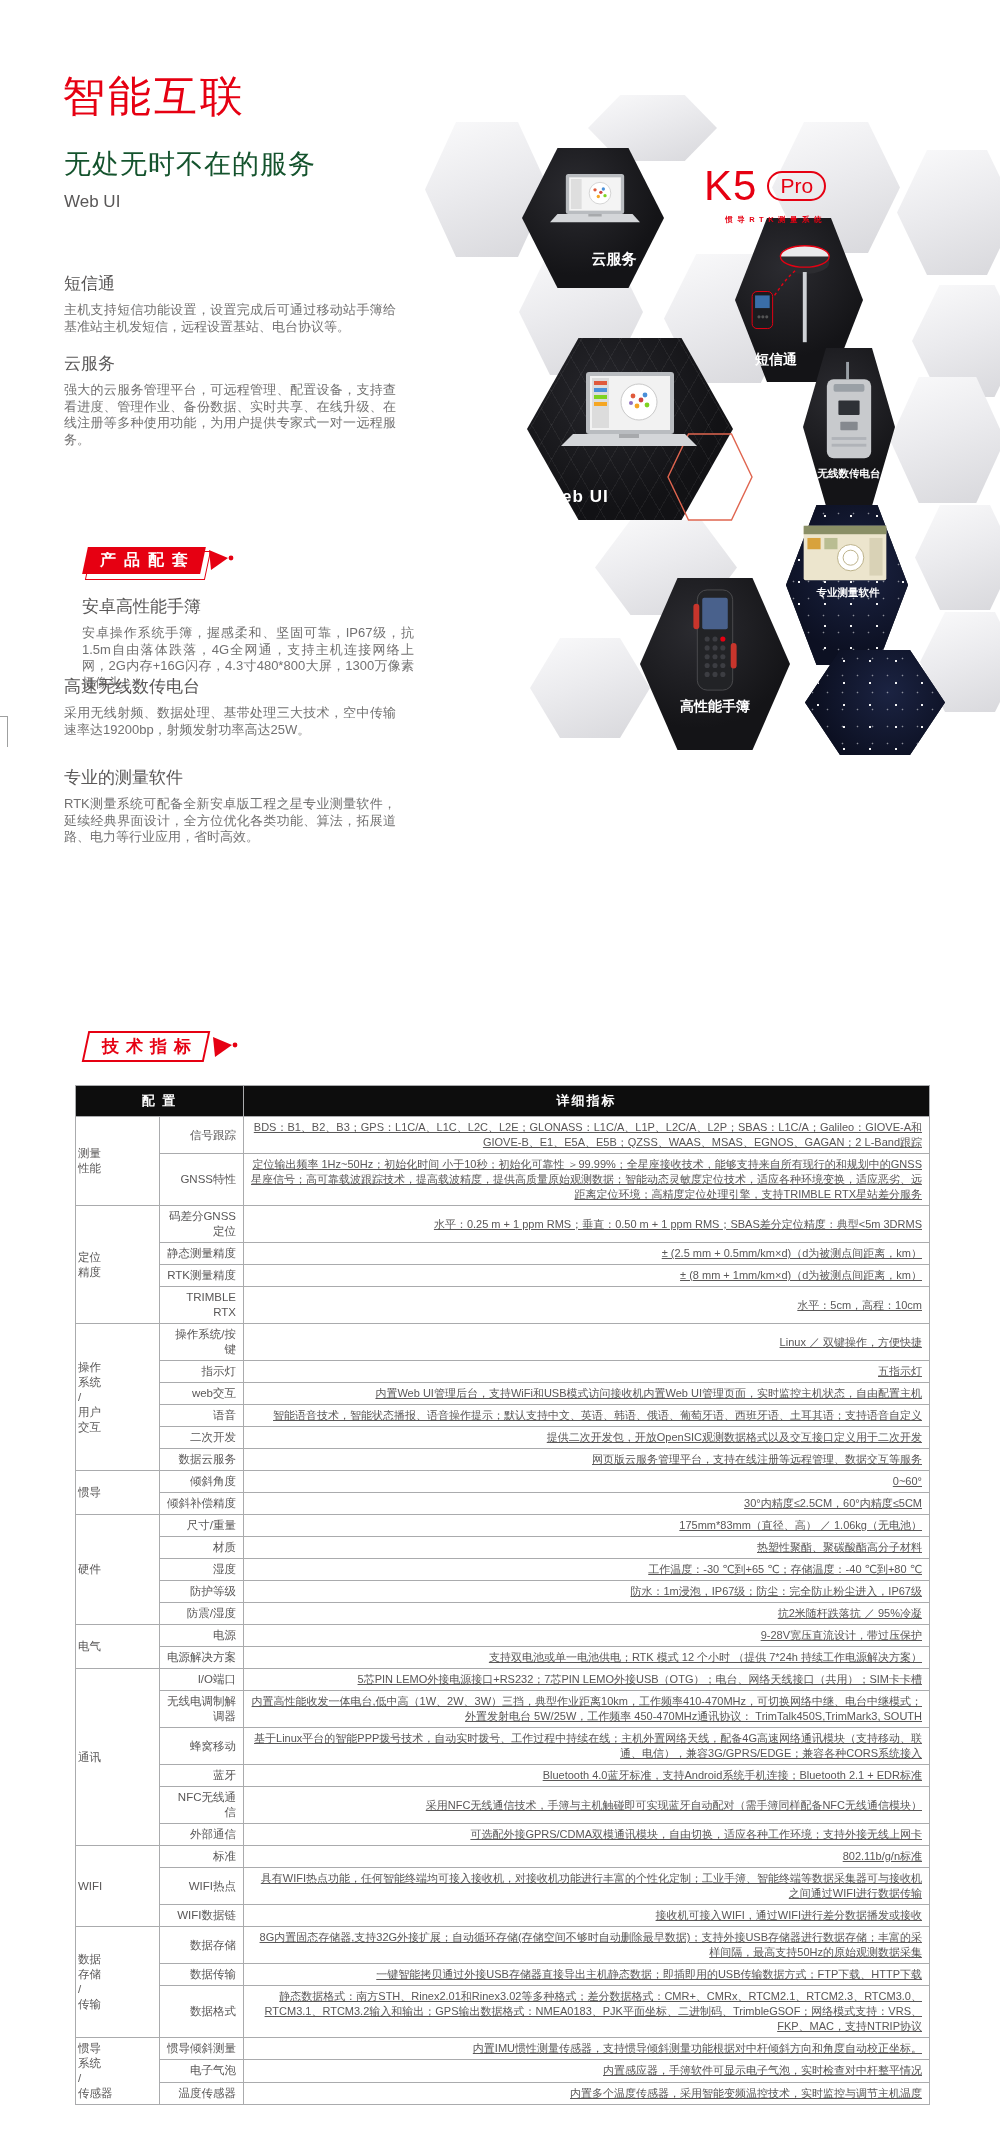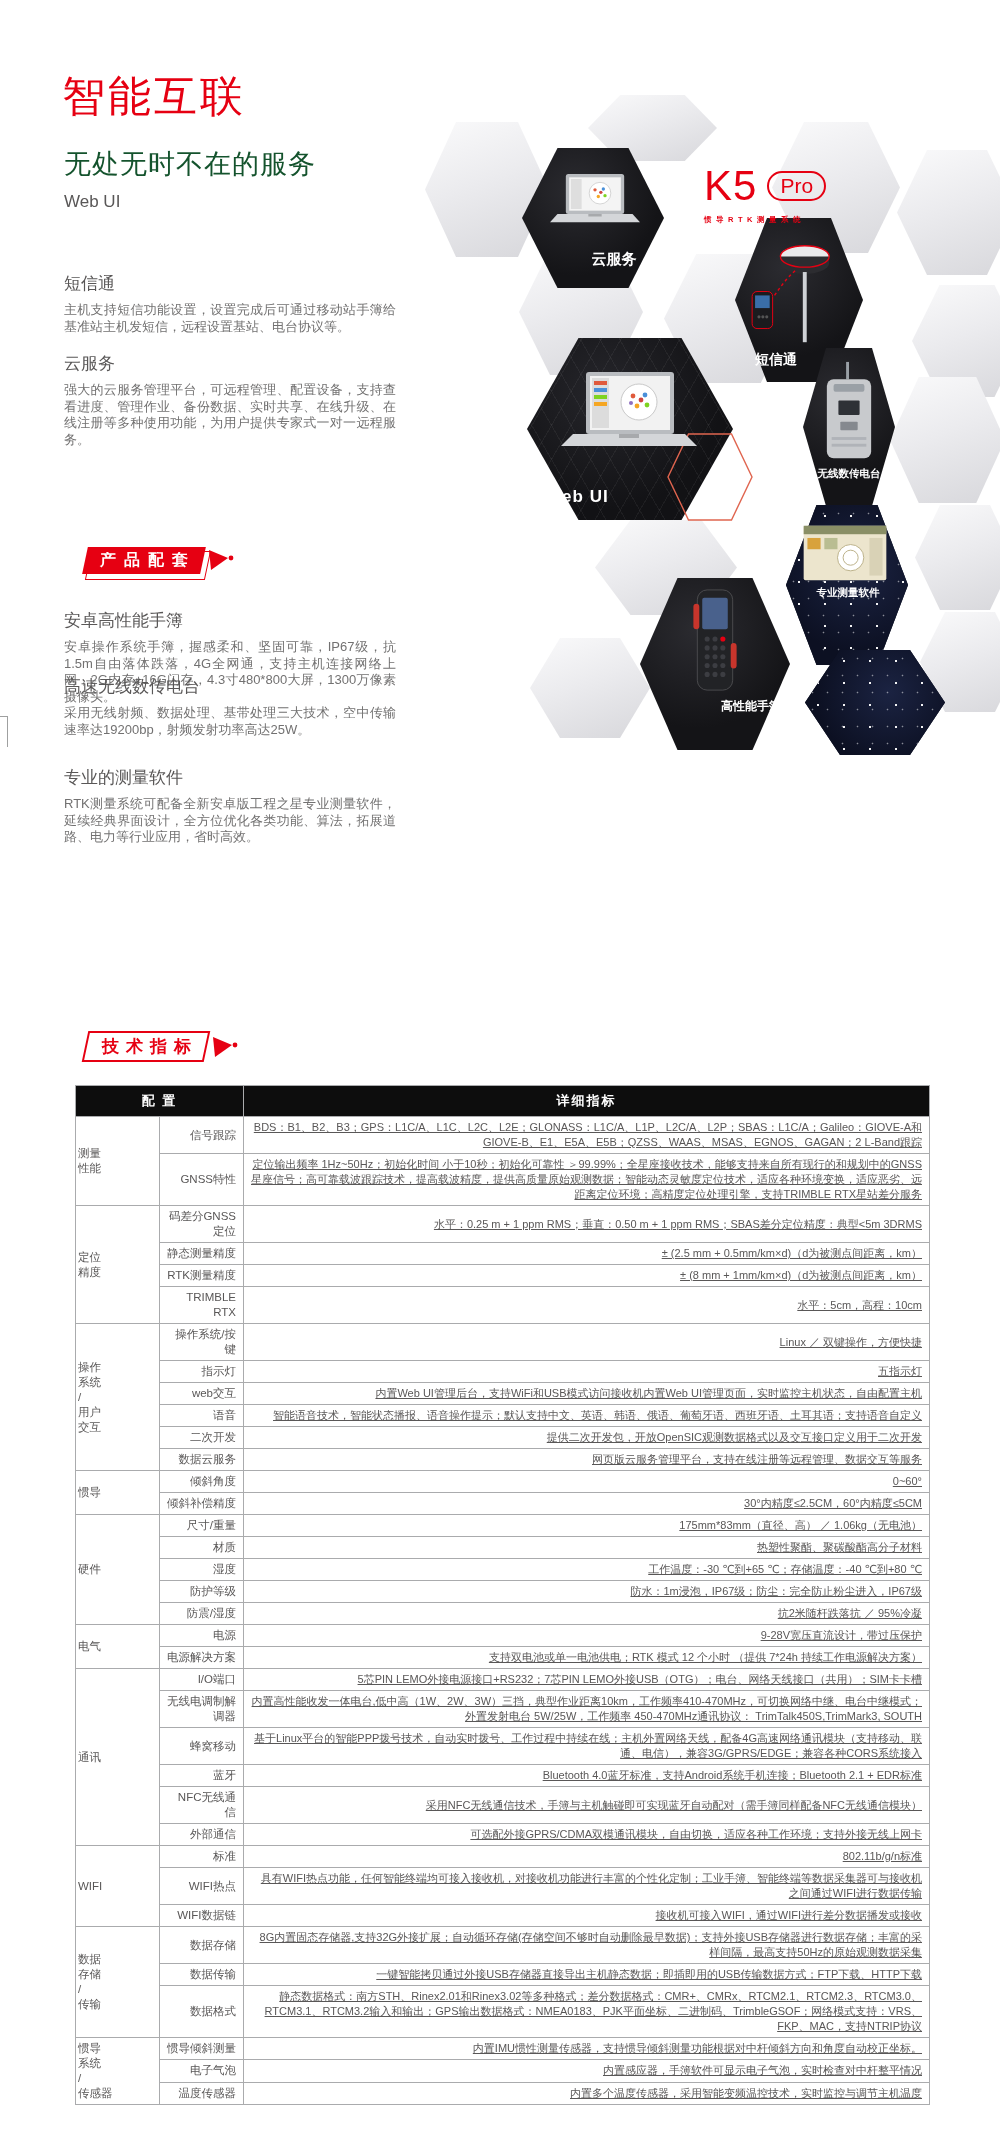--- a/index.html
+++ b/index.html
@@ -5,21 +5,21 @@
   html,body{margin:0;padding:0;background:#fff;}
   .page{position:relative;width:1000px;height:2131px;background:#fff;overflow:hidden;
         font-family:"Liberation Sans","DejaVu Sans",sans-serif;color:#595757;margin:0 auto;}
   
   .hero-title{position:absolute;left:62px;top:68px;font-size:43px;font-weight:normal;color:var(--accent);letter-spacing:3px;z-index:6;}
   .hero-sub{position:absolute;left:64px;top:146px;font-size:27px;color:#14532d;letter-spacing:1px;z-index:6;}
   .feat{position:absolute;left:64px;width:332px;z-index:6;}
   .feat h3{margin:0 0 7px 0;font-size:17px;font-weight:400;color:#595757;}
   .feat p{margin:0;font-size:13px;line-height:16.5px;color:#727171;text-align:justify;}
   .f0{top:192px;} .f1{top:272px;} .f2{top:352px;}
-  .p0{top:609px;} .p1{top:675px;} .p2{top:766px;}
+  .p0{top:595px;margin-left:18px;} .p1{top:675px;} .p2{top:766px;}
   .crop-mark{position:absolute;left:0;top:716px;width:7px;height:30px;border-top:1px solid #9fa0a0;border-right:1px solid #9fa0a0;z-index:6;}
   
   .banner{position:absolute;z-index:7;display:flex;align-items:center;}
   .banner .box{transform:skewX(-12deg);width:118px;height:27px;display:flex;align-items:center;justify-content:center;position:relative;}
   .banner .box .t{transform:skewX(12deg);font-weight:bold;white-space:nowrap;}
   .banner-red{left:85px;top:545px;}
   .banner-red .box{background:var(--accent);}
   .banner-red .box:after{content:"";position:absolute;left:4px;top:4px;width:100%;height:100%;border:1px solid var(--accent);}
   .banner-red .t{color:#fff;font-size:16px;letter-spacing:8px;padding-left:8px;}
   .banner-white{left:85px;top:1031px;}
@@ -40,21 +40,21 @@
       radial-gradient(circle at 60% 40%,#1b2342 0%,#0c1022 70%);
       background-size:26px 22px,15px 17px,100% 100%;z-index:2;}
   .hex-label{position:absolute;color:#fff;font-weight:bold;text-align:center;z-index:4;}
   .hexart{position:absolute;z-index:3;}
   .redhex{position:absolute;z-index:3;}
   
   .brand{position:absolute;left:704px;top:162px;z-index:4;color:var(--accent);}
   .brand .row{display:flex;align-items:center;}
   .brand .k5{font-size:42px;font-weight:400;letter-spacing:1px;}
   .brand .pro{margin-left:10px;border:2.5px solid var(--accent);border-radius:15px;padding:1px 11px;font-size:21px;font-weight:400;}
-  .brand .tag{margin-top:5px;font-size:7.5px;letter-spacing:4.5px;font-weight:bold;}
+  .brand .tag{margin-top:5px;font-size:7.5px;letter-spacing:4.5px;font-weight:bold;text-align:right;}
   
   .spec{position:absolute;left:75px;top:1085px;width:855px;z-index:6;
         border-collapse:collapse;table-layout:fixed;padding-left:26px;}
   .spec th,.spec td{border:1px solid #aaabad;}
   .spec thead th{background:#0d0d0d;color:#fff;font-size:13px;font-weight:bold;height:28px;letter-spacing:2px;}
   .spec td{font-size:11px;color:#595757;padding:3px 7px;line-height:15px;}
   .spec td.cat{width:45px;white-space:pre-line;padding:3px 2px;font-size:11.5px;}
   .spec td.sub{width:120px;text-align:right;white-space:pre-line;font-size:11.5px;}
   .spec td.det{text-align:right;text-decoration:underline;}
 </style>
@@ -191,21 +191,21 @@
     <circle cx="35" cy="90" r="2.6" fill="#3c3d42"></circle>
       <circle cx="43" cy="90" r="2.6" fill="#3c3d42"></circle>
       <circle cx="51" cy="90" r="2.6" fill="#3c3d42"></circle>
   </svg>
 
   <div class="hex-label" style="left:578px;top:250px;width:72px;font-size:15px;">云服务</div>
   <div class="hex-label" style="left:740px;top:351px;width:72px;font-size:14px;">短信通</div>
   <div class="hex-label" style="left:537px;top:487px;width:80px;font-size:17px;letter-spacing:1px;">Web UI</div>
   <div class="hex-label" style="left:804px;top:467px;width:90px;font-size:10.5px;">无线数传电台</div>
   <div class="hex-label" style="left:808px;top:586px;width:80px;font-size:10.5px;">专业测量软件</div>
-  <div class="hex-label" style="left:691px;top:698px;width:120px;font-size:12px;">高性能手簿</div>
+  <div class="hex-label" style="left:655px;top:698px;width:120px;font-size:14px;">高性能手簿</div>
 
   <div class="brand">
     <div class="row">
       <span class="k5">K5</span>
       <span class="pro">Pro</span>
     </div>
     <div class="tag">惯导RTK测量系统</div>
   </div>
 
   <div class="banner banner-red">

